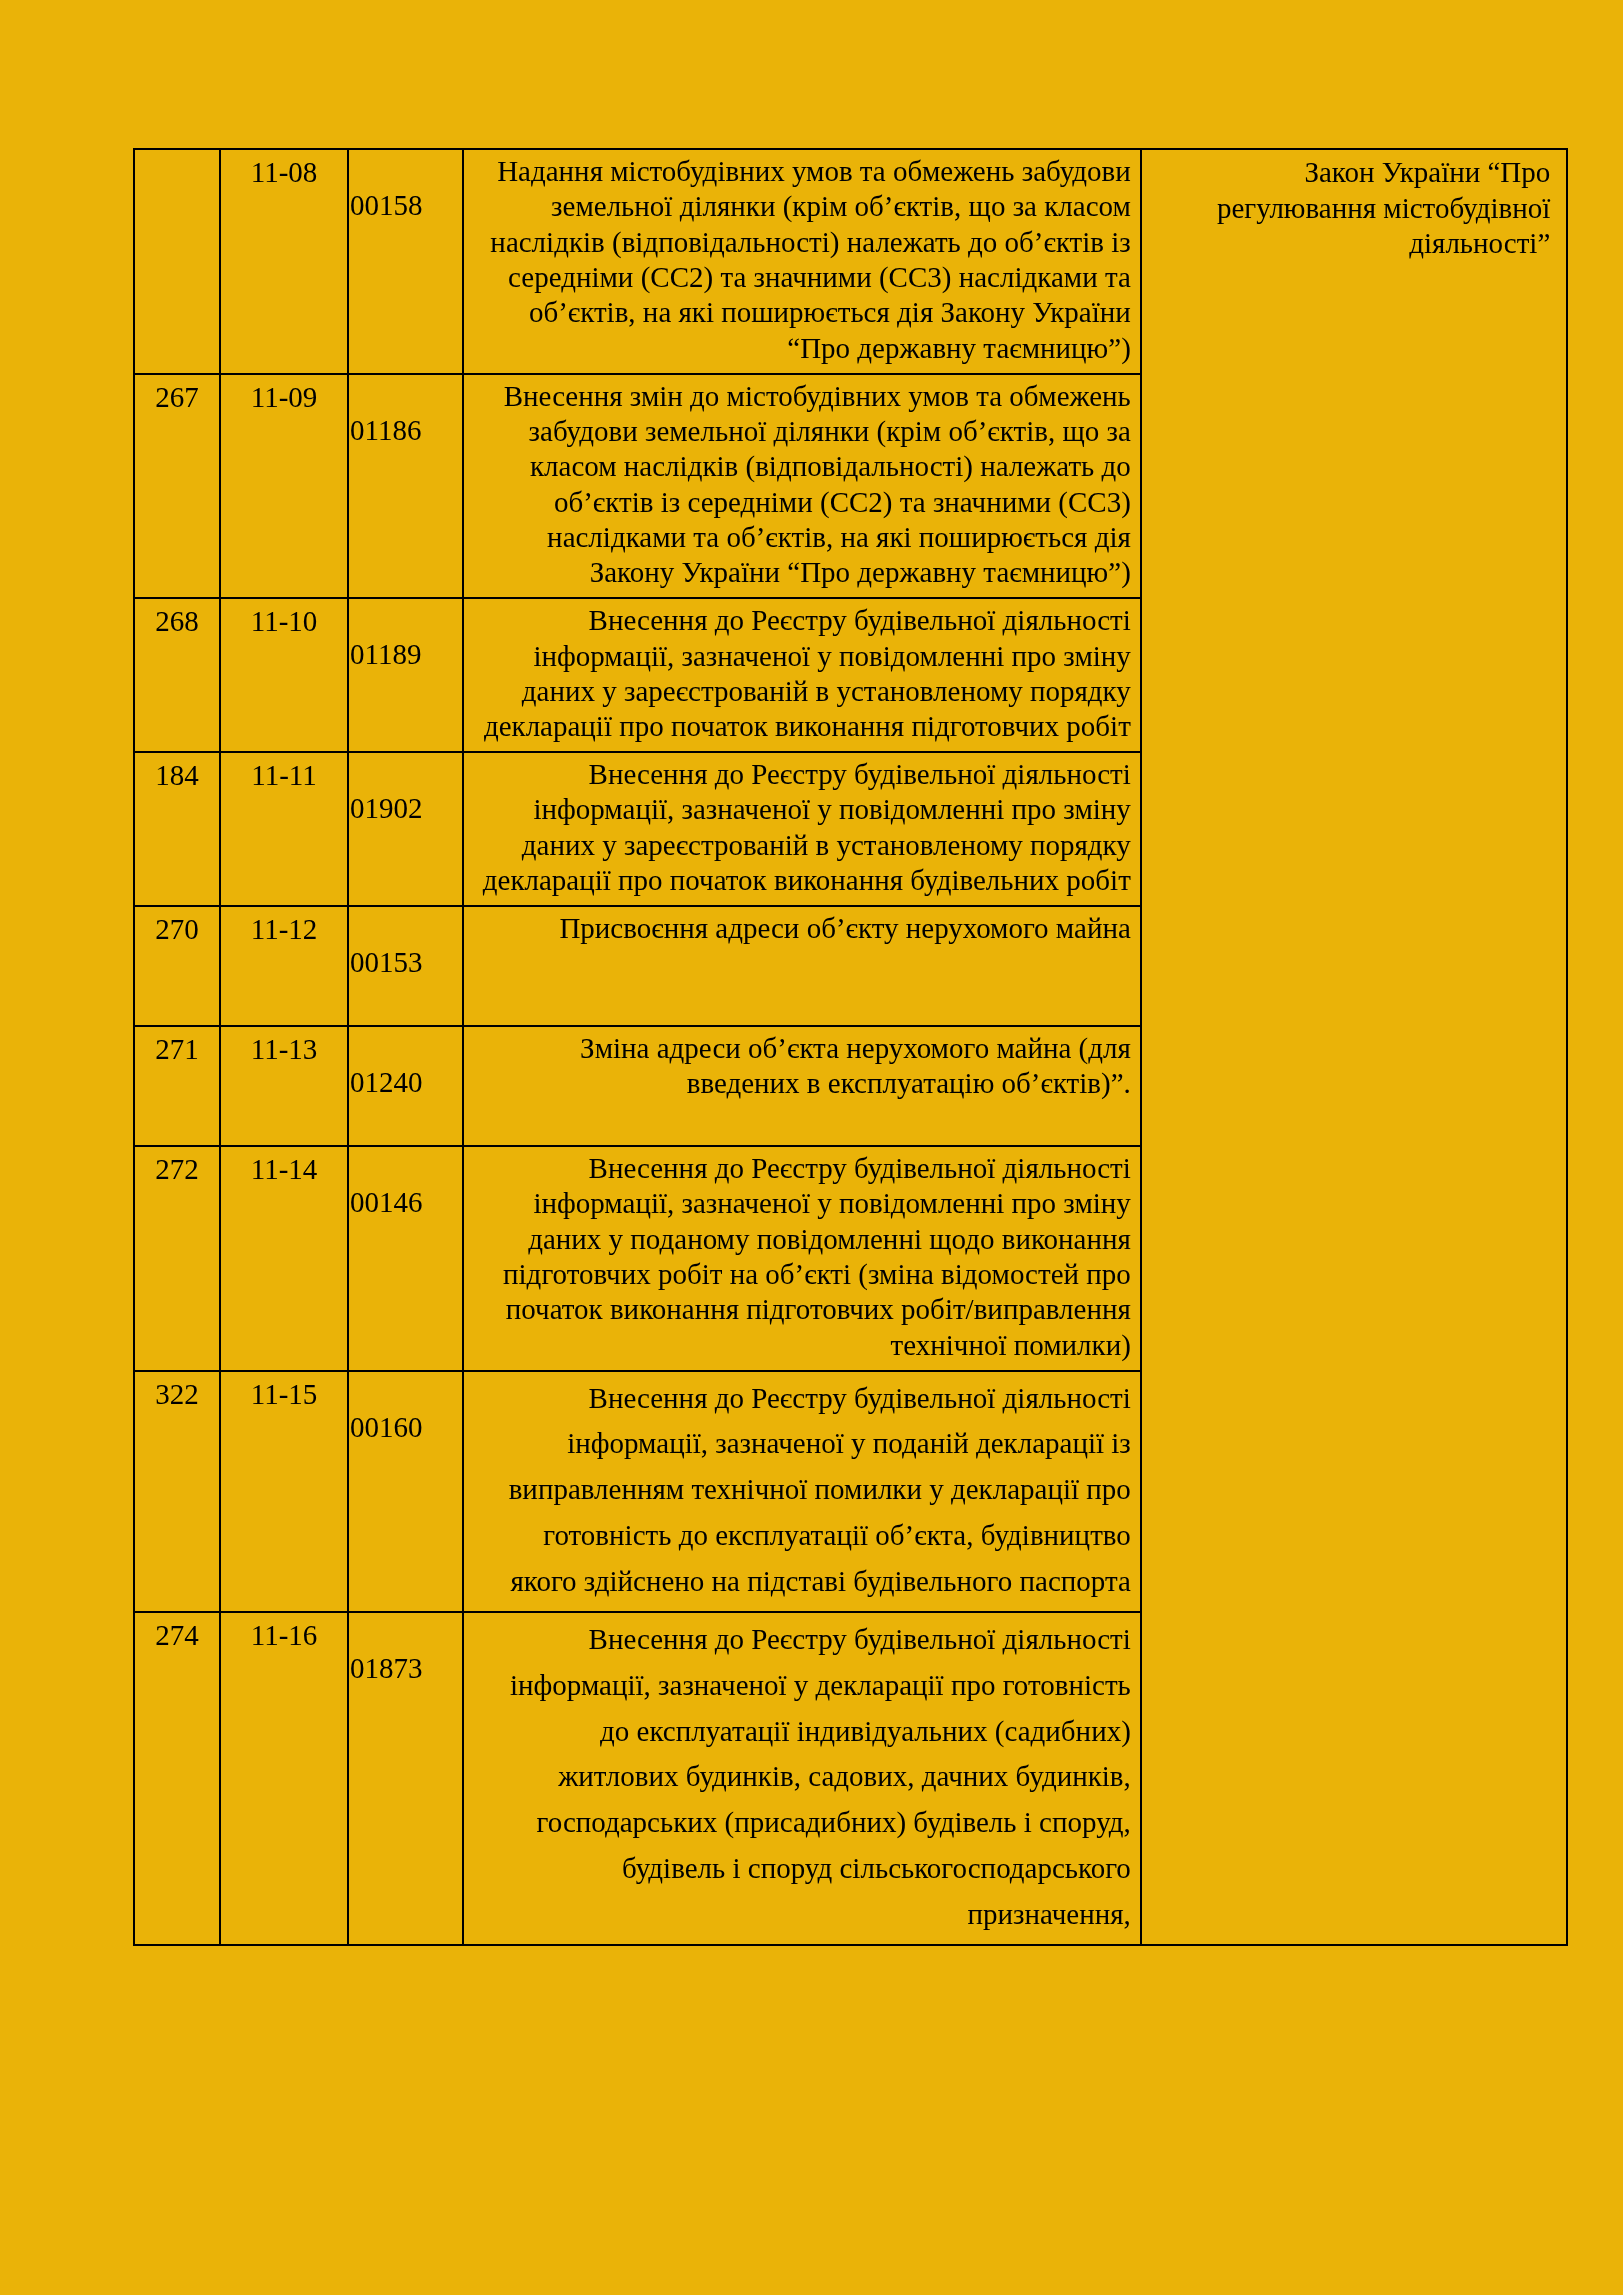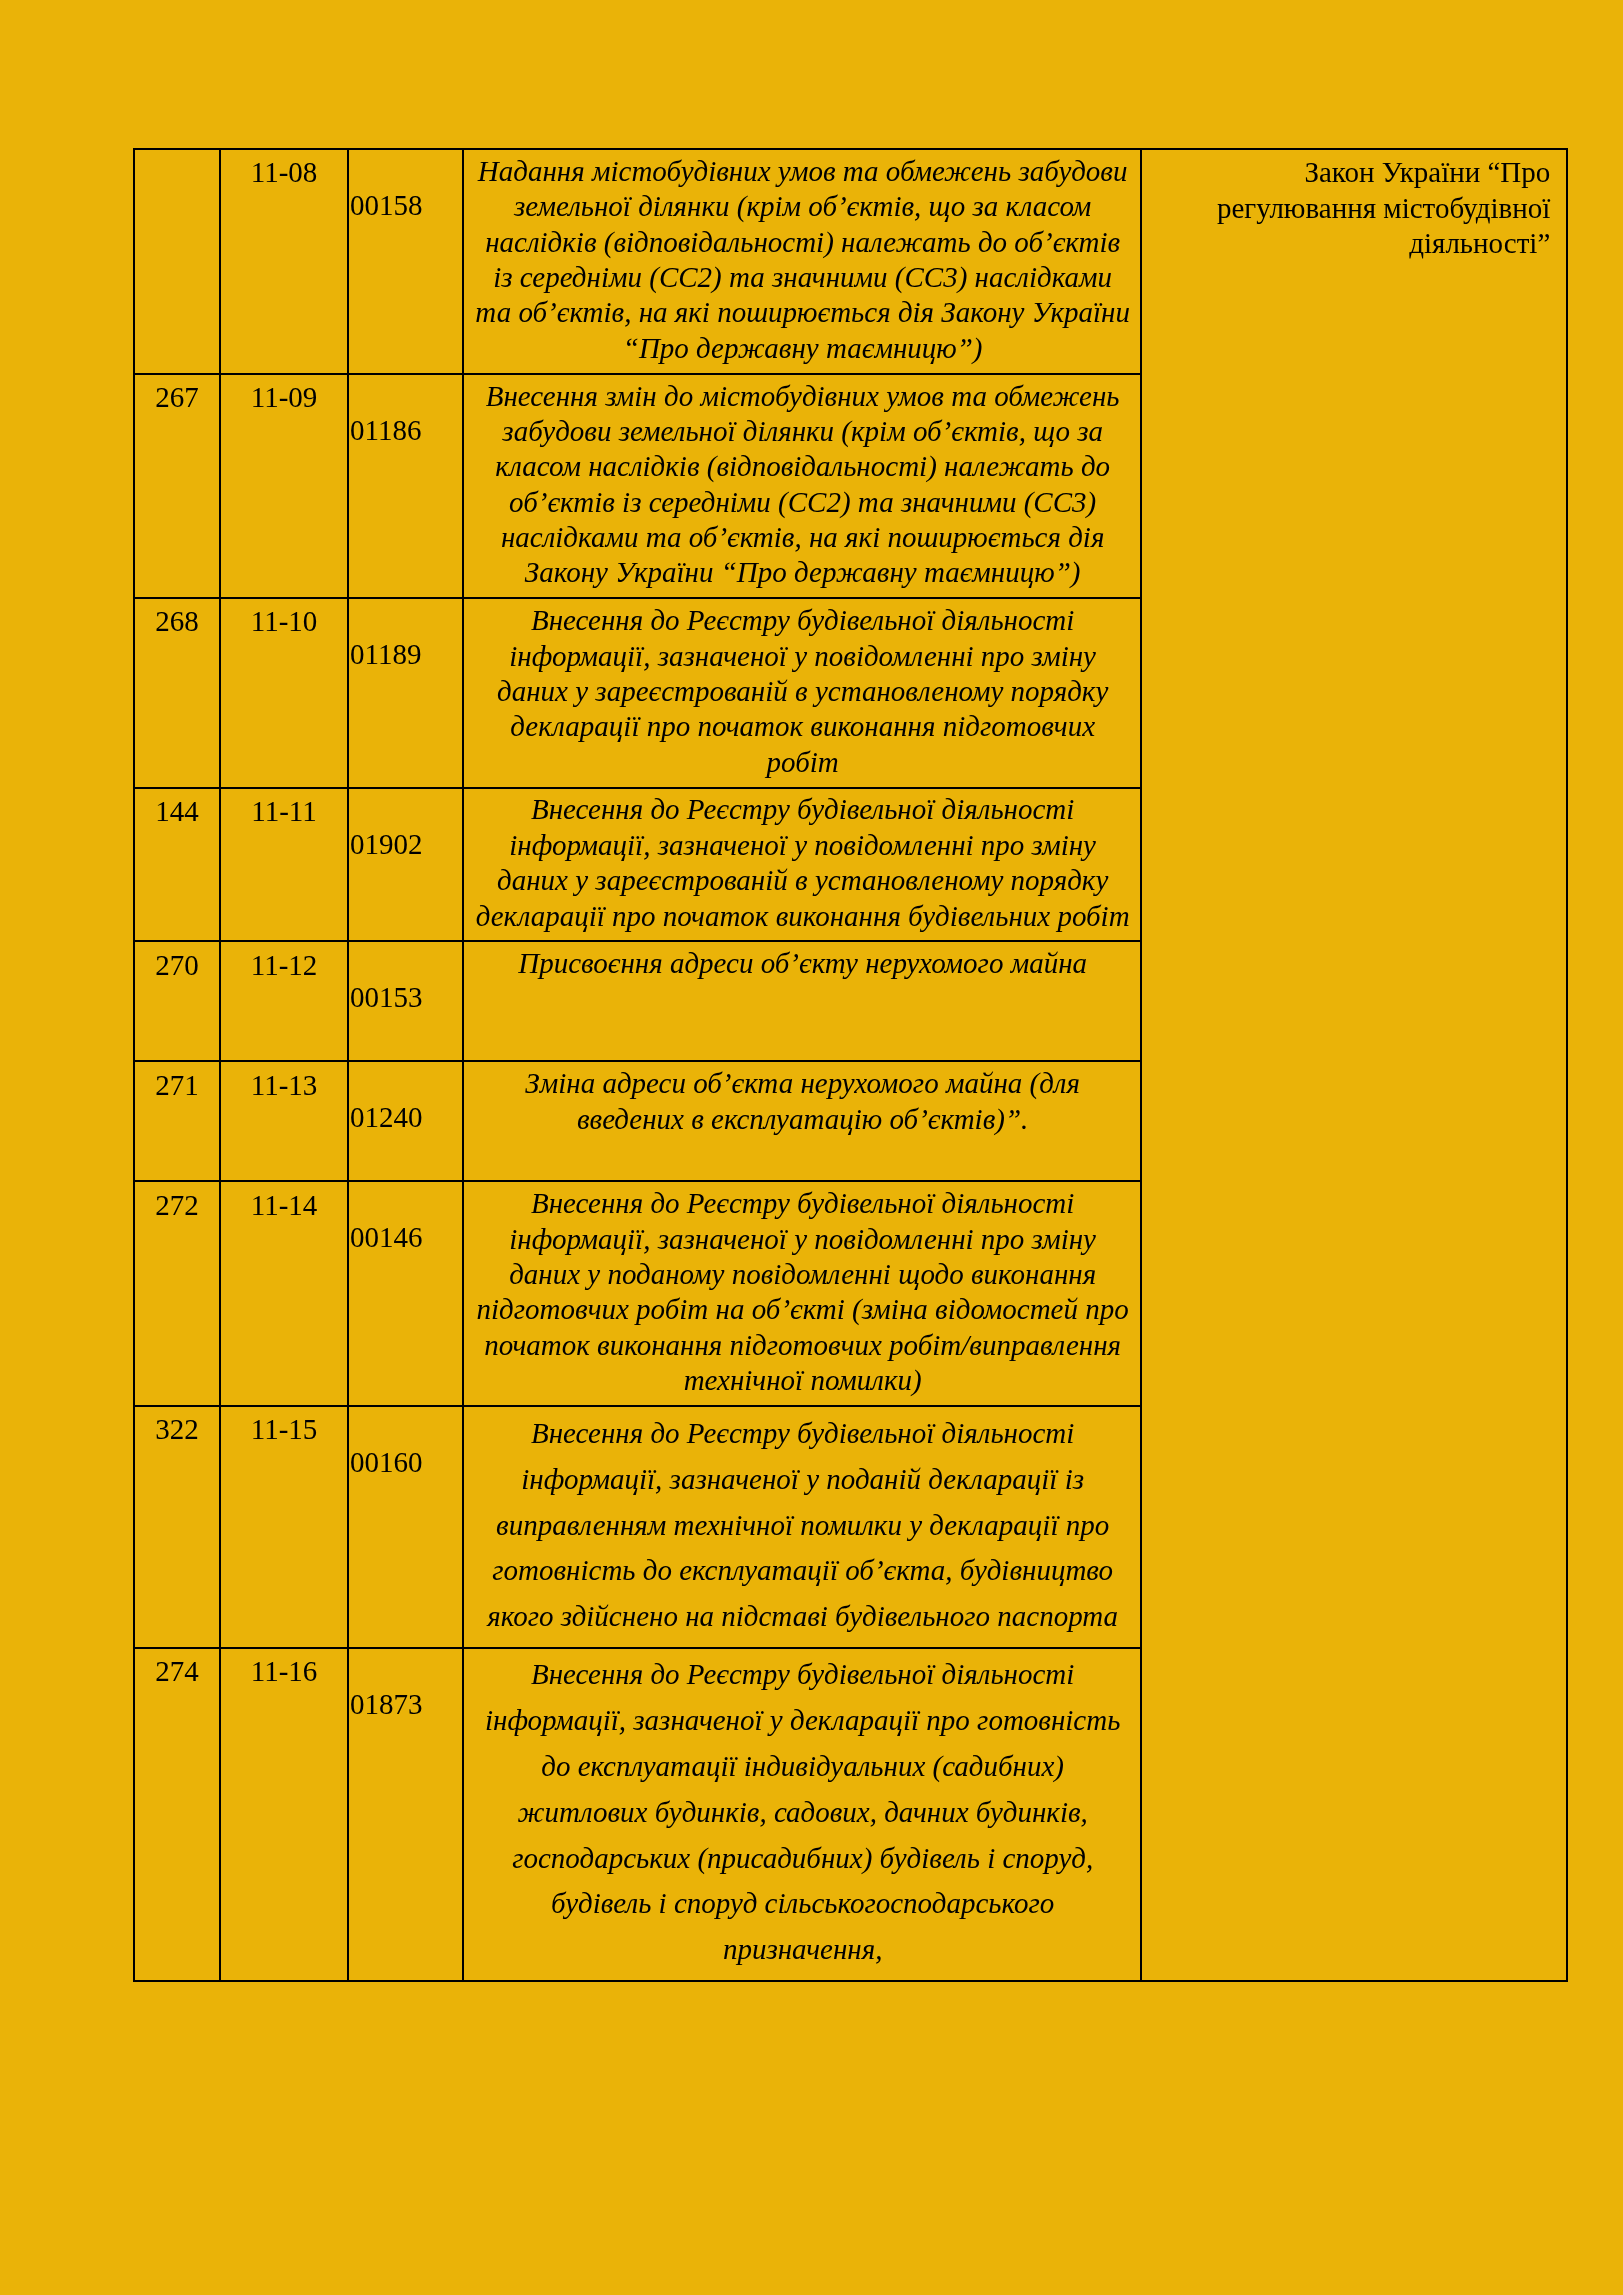--- a/index.html
+++ b/index.html
@@ -44,23 +44,22 @@
   }
   td.c-code {
     text-align: center;
     padding-top: 5.2px;
   }
   td.c-id {
     text-align: left;
     padding-top: 38px;
   }
   td.c-desc {
-    text-align: center;
+    text-align: right;
     padding: 3.9px 9.2px 6.5px 10.5px;
-    font-style: italic;
   }
   td.c-legal {
     text-align: right;
     padding: 5.2px 15.7px;
     vertical-align: top;
   }
   tr.spread td.c-desc {
     line-height: 1.58;
   }
   tr.r-short td {
@@ -97,21 +96,21 @@
     </tr>
 
     <tr>
       <td class="c-num">268</td>
       <td class="c-code">11-10</td>
       <td class="c-id">01189</td>
       <td class="c-desc">Внесення до Реєстру будівельної діяльності інформації, зазначеної у повідомленні про зміну даних у зареєстрованій в установленому порядку декларації про початок виконання підготовчих робіт</td>
     </tr>
 
     <tr>
-      <td class="c-num">144</td>
+      <td class="c-num">184</td>
       <td class="c-code">11-11</td>
       <td class="c-id">01902</td>
       <td class="c-desc">Внесення до Реєстру будівельної діяльності інформації, зазначеної у повідомленні про зміну даних у зареєстрованій в установленому порядку декларації про початок виконання будівельних робіт</td>
     </tr>
 
     <tr class="r-short">
       <td class="c-num">270</td>
       <td class="c-code">11-12</td>
       <td class="c-id">00153</td>
       <td class="c-desc">Присвоєння адреси об’єкту нерухомого майна</td>

